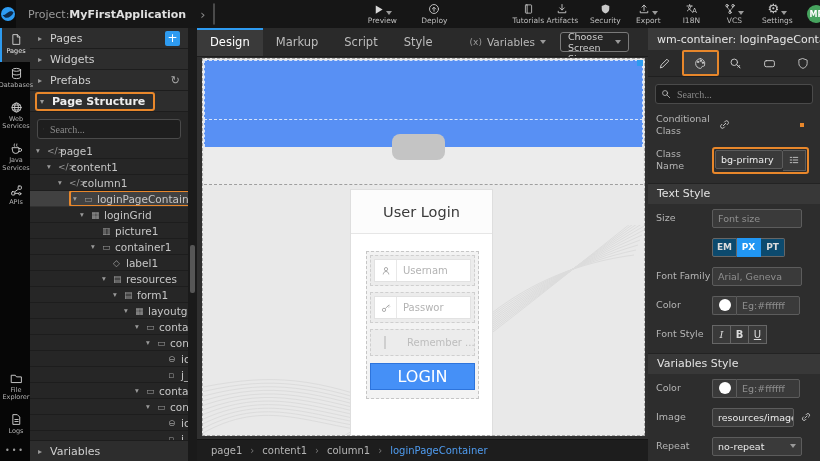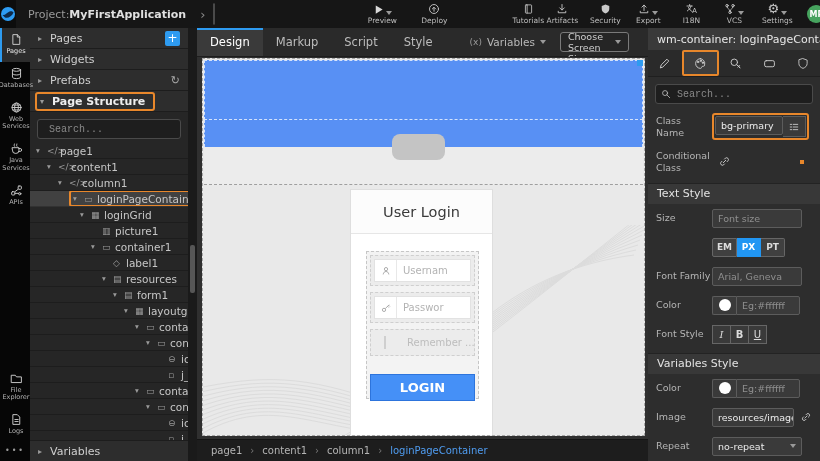--- a/index.html
+++ b/index.html
@@ -33,21 +33,21 @@
   .rail-dots{color:#9a9a9a;font-size:8px;text-align:center;letter-spacing:2px;padding:4px 0 6px 0}
 
   
   .lpanel{position:absolute;left:30px;top:28px;width:158px;bottom:0;background:#262626;overflow:hidden;z-index:3}
   .sect{height:20px;display:flex;align-items:center;padding:0 8px;background:#2d2d2d;border-bottom:1px solid #1d1d1d;color:#cfcfcf;font-size:11px}
   .sarrow{color:#9a9a9a;font-size:8px;width:12px}
   .plus-btn{margin-left:auto;width:15px;height:15px;background:#2e9bf0;border-radius:2px;color:#fff;font-size:12px;line-height:14px;text-align:center}
   .refresh{margin-left:auto;color:#a8a8a8;font-size:11px}
   .hl-box{display:inline-flex;align-items:center;border:2px solid #e8872b;border-radius:3px;padding:1px 8px 1px 3px;margin-left:-3px}
   .searchbox{margin:7px 7px 4px 7px;height:18px;background:#1e1e1e;border:1px solid #4a4a4a;border-radius:3px;display:flex;align-items:center;padding:0 5px;gap:4px}
-  .searchbox input{flex:1;background:transparent;border:none;outline:none;color:#bdbdbd;font-size:10px;font-family:Liberation Mono, monospace}
+  .searchbox input{flex:1;background:transparent;border:none;outline:none;color:#bdbdbd;font-size:10px;font-family:Liberation Serif, serif}
   .searchbox input::placeholder{color:#8a8a8a}
   .tree{margin-top:4px}
   .trow{height:15px;display:flex;align-items:center;white-space:nowrap;overflow:hidden;font-size:10.5px;color:#c7c7c7;border-bottom:1px solid rgba(0,0,0,.22)}
   .trow.sel{background:#414141}
   .tinner{display:inline-flex;align-items:center;height:15px}
   .tinner.selbox{border:2px solid #e8872b;border-radius:3px;padding:0 5px 0 2px;height:13px}
   .tarrow{color:#9a9a9a;font-size:7.5px;width:11px}
   .ticon{color:#9a9a9a;font-size:9px;width:13px}
   .vars-row{position:absolute;left:0;right:0;bottom:0;height:20px;background:#2d2d2d;border-top:1px solid #1d1d1d;display:flex;align-items:center;padding:0 8px;color:#cfcfcf;font-size:11px}
   .lscroll{position:absolute;left:188px;top:28px;width:9px;bottom:0;background:#1a1a1a;z-index:3}
@@ -78,21 +78,21 @@
   .logincard{position:absolute;left:147px;top:130px;width:141px;bottom:0;background:#fff;border:1px solid #dedede;border-bottom:none}
   .cardhead{height:43px;background:#fcfcfc;border-bottom:1px solid #e6e6e6;display:flex;align-items:center;justify-content:center;font-size:14.5px;color:#3a3a3a}
   .formbox{position:absolute;left:15px;right:13px;top:61px;height:148px;border:1px dashed #c6c6c6;background:#f3f3f3;padding:3px 3px 0 3px;box-sizing:border-box}
   .frow{border:1px dashed #cfcfcf;background:#ececec;padding:3px;margin-bottom:6px}
   .finput{background:#fff;border:1px solid #e2e2e2;height:21px;display:flex;align-items:center}
   .ficon{width:21px;height:100%;display:flex;align-items:center;justify-content:center;border-right:1px solid #e8e8e8}
   .fph{font-size:10px;color:#b3b3b3;padding-left:6px;white-space:nowrap;overflow:hidden}
   .rememberrow{display:flex;align-items:center;gap:21px;padding:6px 13px}
   .cbox{width:11px;height:11px;border:1px solid #cfcfcf;background:#fafafa}
   .remlabel{font-size:10px;color:#bdbdbd;white-space:nowrap}
-  .loginbtn{height:25px;background:#4590f7;border:1px solid #2d74dc;color:#fff;font-size:13px;font-weight:bold;display:flex;align-items:center;justify-content:center;margin:18px 0 0 0}
+  .loginbtn{height:25px;background:#4590f7;border:1px solid #2d74dc;color:#fff;font-size:16px;font-weight:normal;display:flex;align-items:center;justify-content:center;margin:7px 0 0 0}
   .crumbbar{height:21px;background:#1d1d1d;border-top:1px solid #141414;display:flex;align-items:center;gap:8px;padding:0 14px;font-size:10px;color:#b5b5b5;flex:none}
   .crumb-sep{color:#777;font-size:10px}
   .crumb:last-of-type{color:#4f9cf0}
 
   
   .rpanel{position:absolute;right:0;top:28px;width:172px;bottom:0;background:#2d2d2d;overflow:hidden;z-index:4}
   .rtitle{height:22px;background:#3a3a3a;display:flex;align-items:center;padding:0 9px;font-size:11px;color:#e8e8e8;white-space:nowrap}
   .rtabs{height:26px;background:#2a2a2a;border-bottom:1px solid #1f1f1f;display:flex;align-items:stretch}
   .rtab{flex:1;display:flex;align-items:center;justify-content:center}
   .rtab.active{background:#3e3e3e;border:2px solid #e8872b;border-radius:2px}
@@ -100,21 +100,21 @@
   .plabel{width:56px;flex:none;font-size:9.5px;color:#b5b5b5;line-height:1.25}
   .rinput{width:78px;height:17px;background:#3a3a3a;border:1px solid #5c5c5c;border-radius:2px;font-size:9.5px;color:#ececec;display:flex;align-items:center;padding:0 5px;box-sizing:content-box;white-space:nowrap;overflow:hidden}
   .rinput.ph{color:#8f8f8f}
   .cnwrap{display:flex;border:2px solid #e8872b;border-radius:3px;padding:1px}
   .cnwrap .rinput{width:56px}
   .cnlist{width:22px;height:19px;background:#3a3a3a;border:1px solid #5c5c5c;border-left:none;display:flex;align-items:center;justify-content:center}
   .linkic{margin-left:6px}
   .odot{position:absolute;right:16px;width:4px;height:4px;background:#e8872b}
   .sechead{height:20px;background:#383838;border-top:1px solid #232323;display:flex;align-items:center;padding:0 9px;font-size:11px;color:#e2e2e2;margin-top:4px}
   .units{display:flex}
-  .unit{width:23px;height:17px;border:1px solid #666;border-left:none;background:#404040;color:#dcdcdc;font-size:9px;font-weight:bold;display:flex;align-items:center;justify-content:center}
+  .unit{width:23px;height:17px;border:1px solid #666;border-left:none;background:#0c4a6e;color:#dcdcdc;font-size:9px;font-weight:bold;display:flex;align-items:center;justify-content:center}
   .unit:first-child{border-left:1px solid #666;border-radius:2px 0 0 2px}
   .unit:last-child{border-radius:0 2px 2px 0}
   .unit.on{background:#2196f3;border-color:#2196f3;color:#fff}
   .swatch{width:23px;height:17px;background:#3a3a3a;border:1px solid #5c5c5c;border-right:none;border-radius:2px 0 0 2px;display:flex;align-items:center;justify-content:center}
   .swatch i{width:12px;height:12px;border-radius:50%;background:#fff}
   .color-in{width:52px;border-radius:0 2px 2px 0}
   .fsbtn{width:17px;height:17px;border:1px solid #666;border-left:none;background:#3a3a3a;color:#dcdcdc;font-size:10px;display:flex;align-items:center;justify-content:center}
   .fsbtn:first-child{border-left:1px solid #666}
   .fsbtn.i{font-style:italic;font-family:"DejaVu Serif",serif}
   .fsbtn.b{font-weight:bold}
@@ -610,44 +610,44 @@
   </div>
 
   <div class="searchbox">
     <svg width="10" height="10" viewBox="0 0 16 16" class="ic">
         <circle cx="6.5" cy="6.5" r="4"></circle>
         <path d="M9.5 9.5 14 14"></path>
       </svg>
     <input placeholder="Search..." style="">
   </div>
 
-  <div class="prow">
-    <span class="plabel">Class Name</span>
-    <span class="cnwrap">
-      <span class="rinput">bg-primary</span>
-      <span class="cnlist">
-        <svg width="12" height="12" viewBox="0 0 16 16" class="ic">
-            <path d="M3 4.5h2M7 4.5h6M3 8h2M7 8h6M3 11.5h2M7 11.5h6"></path>
-          </svg>
-      </span>
-    </span>
-  </div>
-
   <div class="prow" style="position:relative">
     <span class="plabel">Conditional Class</span>
     <span class="linkic">
       <svg width="13" height="13" viewBox="0 0 16 16" class="ic">
           <path d="M6.5 9.5l3-3"></path>
           <path d="M8 5l1.2-1.2a2.3 2.3 0 013.2 3.2L11.2 8.2"></path>
           <path d="M8 11l-1.2 1.2a2.3 2.3 0 01-3.2-3.2L4.8 7.8"></path>
         </svg>
     </span>
     <span class="odot"></span>
   </div>
 
+  <div class="prow">
+    <span class="plabel">Class Name</span>
+    <span class="cnwrap">
+      <span class="rinput">bg-primary</span>
+      <span class="cnlist">
+        <svg width="12" height="12" viewBox="0 0 16 16" class="ic">
+            <path d="M3 4.5h2M7 4.5h6M3 8h2M7 8h6M3 11.5h2M7 11.5h6"></path>
+          </svg>
+      </span>
+    </span>
+  </div>
+
   <div class="sechead">Text Style</div>
 
   <div class="prow">
     <span class="plabel">Size</span>
     <span class="rinput ph">Font size</span>
   </div>
   <div class="prow">
     <span class="plabel"></span>
     <span class="units">
       <span class="unit">EM</span>

